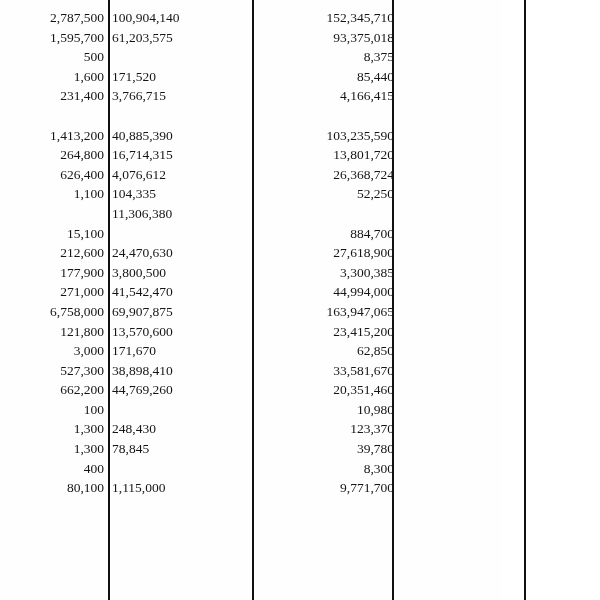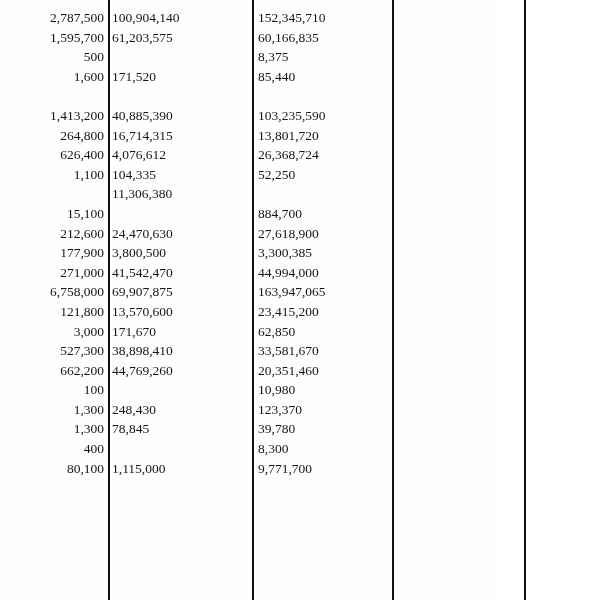--- a/index.html
+++ b/index.html
@@ -51,21 +51,21 @@
     padding: 0;
     color: #151515;
     font-family: "Liberation Serif", serif;
     white-space: nowrap;
     vertical-align: top;
   }
   td.c0 { width: 104px; text-align: right; padding-right: 4px; }
   td.gap1 { width: 8px; }
   td.c1 { width: 140px; text-align: left; padding-right: 6px; }
   td.gap2 { width: 6px; }
-  td.c2 { width: 136px; padding-right: 6px; }
+  td.c2 { width: 136px; text-align: right; padding-right: 6px; }
   td.gap3 { width: 8px; }
   td.c3 { width: 198px; text-align: right; padding-right: 8px; }
 </style>
 </head>
 <body>
 
 <div id="page">
 
   <div class="vrule" id="rule-1"></div>
   <div class="vrule" id="rule-2"></div>
@@ -82,39 +82,48 @@
             <td class="gap2">&nbsp;</td>
             <td class="c2">152,345,710</td>
             <td class="gap3">&nbsp;</td>
             <td class="c3">&nbsp;</td>
           </tr>
           <tr>
             <td class="c0">1,595,700</td>
             <td class="gap1">&nbsp;</td>
             <td class="c1">61,203,575</td>
             <td class="gap2">&nbsp;</td>
-            <td class="c2">60,166,835</td>
+            <td class="c2">93,375,018</td>
             <td class="gap3">&nbsp;</td>
             <td class="c3">&nbsp;</td>
           </tr>
           <tr>
             <td class="c0">500</td>
             <td class="gap1">&nbsp;</td>
             <td class="c1">&nbsp;</td>
             <td class="gap2">&nbsp;</td>
             <td class="c2">8,375</td>
             <td class="gap3">&nbsp;</td>
             <td class="c3">&nbsp;</td>
           </tr>
           <tr>
             <td class="c0">1,600</td>
             <td class="gap1">&nbsp;</td>
             <td class="c1">171,520</td>
             <td class="gap2">&nbsp;</td>
             <td class="c2">85,440</td>
+            <td class="gap3">&nbsp;</td>
+            <td class="c3">&nbsp;</td>
+          </tr>
+          <tr>
+            <td class="c0">231,400</td>
+            <td class="gap1">&nbsp;</td>
+            <td class="c1">3,766,715</td>
+            <td class="gap2">&nbsp;</td>
+            <td class="c2">4,166,415</td>
             <td class="gap3">&nbsp;</td>
             <td class="c3">&nbsp;</td>
           </tr>
           <tr>
             <td class="c0">&nbsp;</td>
             <td class="gap1">&nbsp;</td>
             <td class="c1">&nbsp;</td>
             <td class="gap2">&nbsp;</td>
             <td class="c2">&nbsp;</td>
             <td class="gap3">&nbsp;</td>

